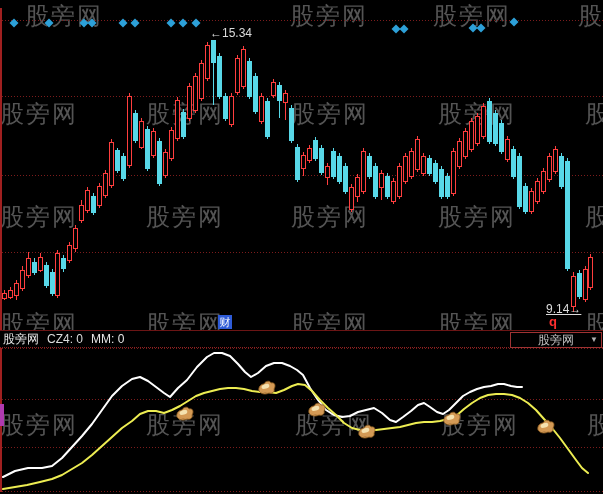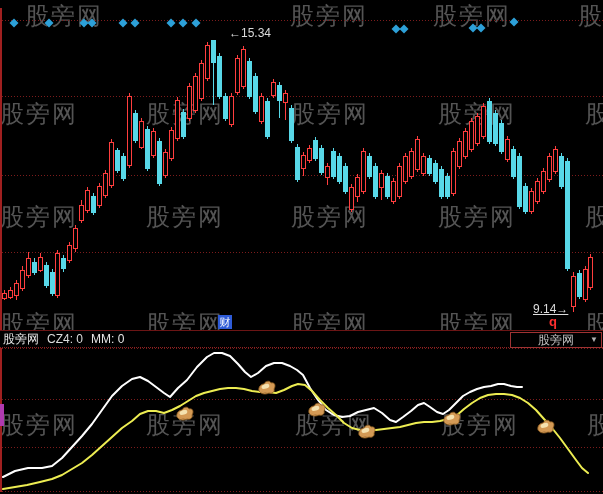--- a/index.html
+++ b/index.html
@@ -610,22 +610,22 @@
         <path d="M-6,3 Q0,6 5,3 Q2,5 -2,5 Z" fill="#a8743a"></path>
       </g>
       <g transform="translate(546,427)">
         <path d="M-8,3 C-9,-1 -6,-4 -3,-4 C-2,-7 3,-8 4,-5 C8,-6 9,-2 7,1 C8,4 5,6 2,5 C-2,7 -6,6 -8,3 Z" fill="#d49a55" stroke="#8a5a1e" stroke-width="0.8"></path>
         <ellipse cx="-1" cy="-2" rx="4" ry="2.3" fill="#f5e2b0" transform="rotate(-18)"></ellipse>
         <path d="M-6,3 Q0,6 5,3 Q2,5 -2,5 Z" fill="#a8743a"></path>
       </g>
     </svg>
 
 
-  <div class="label" id="hi-label" style="left: 229px; top: 26px;">←15.34</div>
-  <div class="label" id="lo-label" style="left: 533px; top: 302px; text-decoration: underline;">9.14→</div>
+  <div class="label" id="hi-label" style="left: 210px; top: 26px;">←15.34</div>
+  <div class="label" id="lo-label" style="left: 546px; top: 302px; text-decoration: underline;">9.14→</div>
   <div class="cai" id="cai-marker" style="left: 218px; top: 315px;">财</div>
   <div class="qmark" id="q-marker" style="left: 549px; top: 314px;">q</div>
 
   <div class="ind-header">
     <span class="ind-name">股旁网</span>
     <span class="ind-field cz">
       <span>CZ4:</span>
       <span>0</span>
     </span>
     <span class="ind-field mm">

